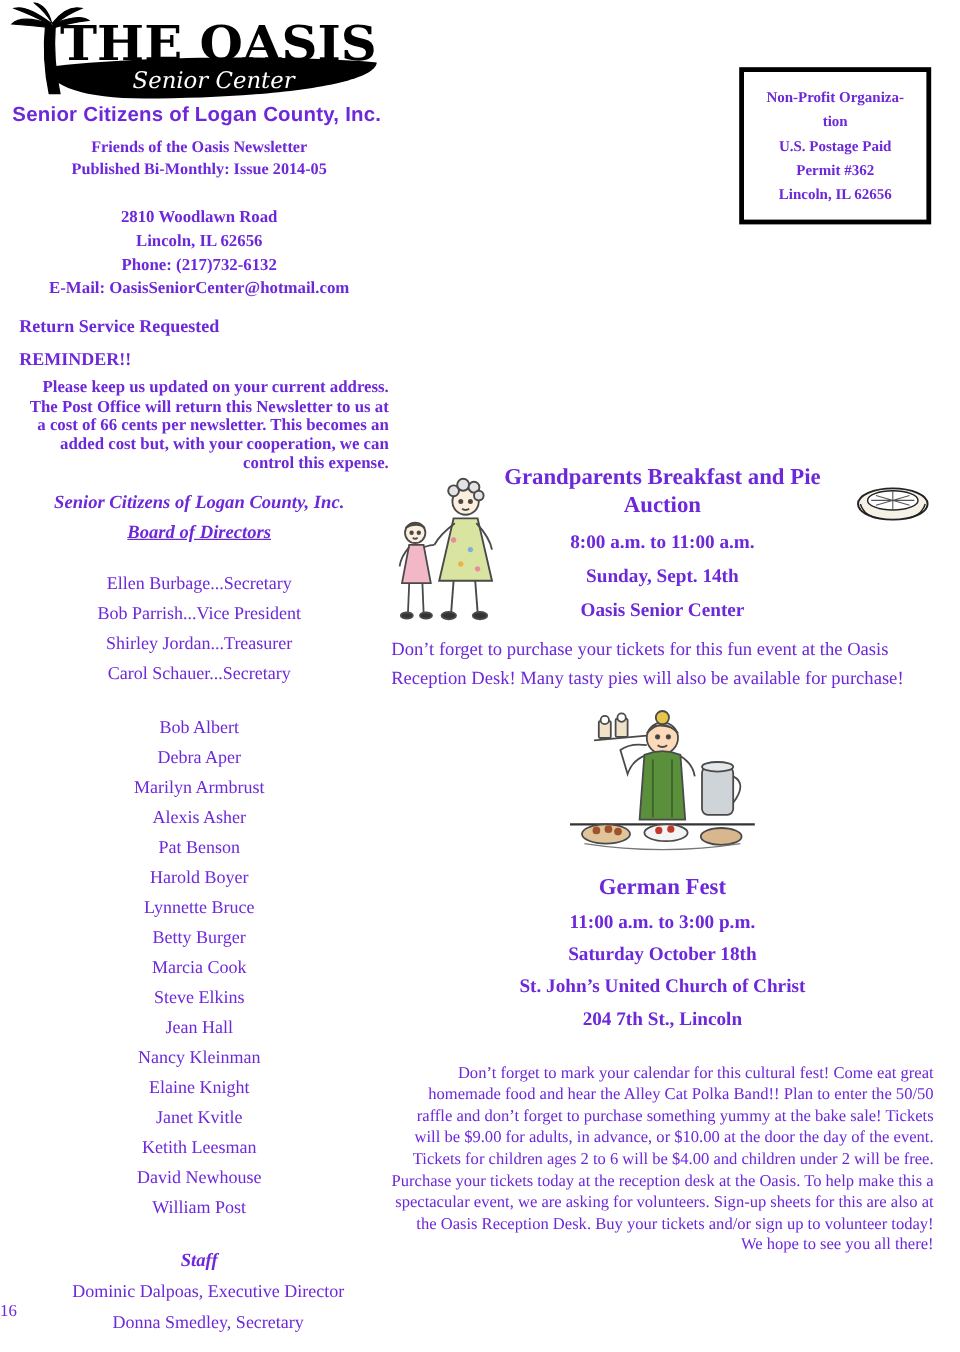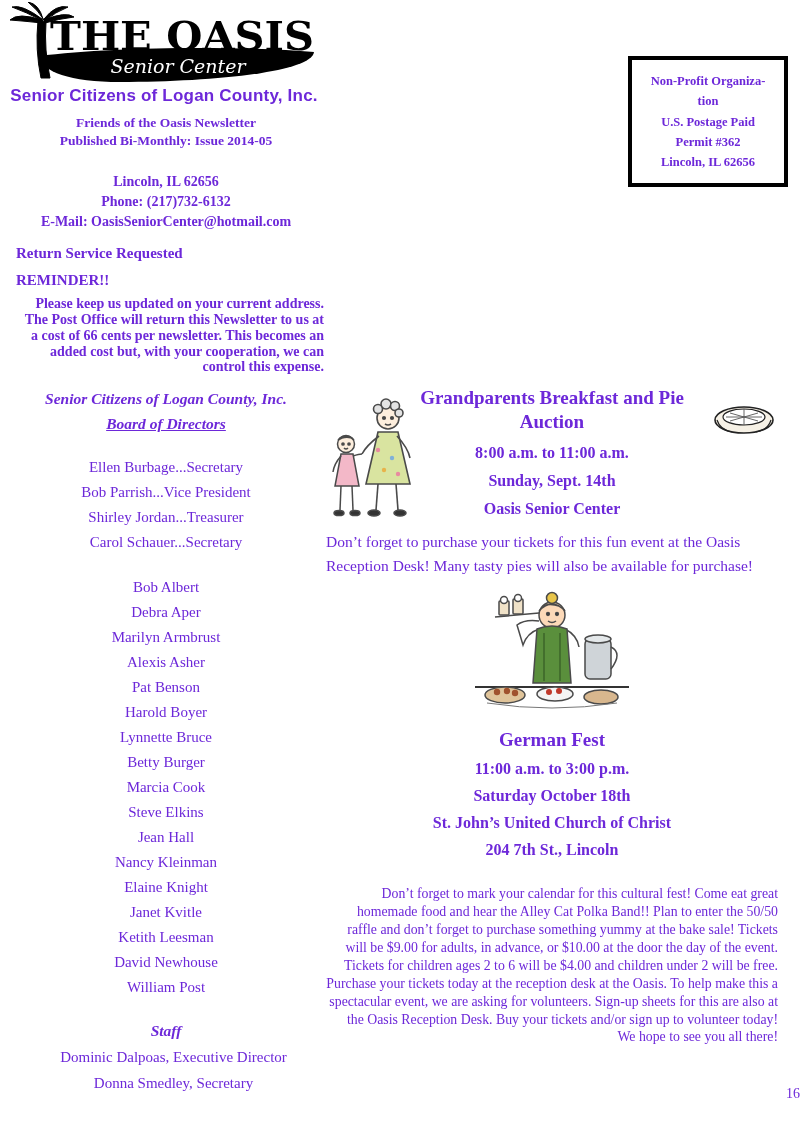--- a/index.html
+++ b/index.html
@@ -13,21 +13,21 @@
   
   .logo { position:absolute; left:8px; top:2px; width:316px; height:84px; }
   .org-name {
     position:absolute; left:4px; top:86px; width:320px; text-align:center;
     font-family:"Liberation Sans", sans-serif; font-weight:bold; font-size:17px;
     letter-spacing:0.2px;
   }
 
   
   .postage-box {
-    position:absolute; right:12px; top:56px; width:160px;
+    position:absolute; right:24px; top:56px; width:160px;
     border:4px solid #000; padding:9px 4px; text-align:center; background:#fff;
   }
   .postage-line { font-weight:bold; font-size:12.5px; line-height:1.3; margin:4px 0; }
 
   
   .col-left { position:absolute; left:0; top:114px; width:332px; text-align:center; }
   .nl-line   { font-weight:bold; font-size:13.5px; line-height:1.35; }
   .addr      { margin-top:22px; }
   .addr-line { font-weight:bold; font-size:14px; line-height:1.4; }
   .return-service { text-align:left; margin:14px 0 0 16px; font-weight:bold; font-size:15px; }
@@ -49,21 +49,21 @@
   .pie-art { position:absolute; right:2px; top:10px; }
   .event-title { font-weight:bold; font-size:19px; line-height:1.25; width:300px; margin:0 auto; }
   .event-line { font-weight:bold; font-size:16px; margin-top:10px; }
   .event1-desc { text-align:left; font-size:15.5px; line-height:1.6; margin-top:12px; }
 
   .fest-art { display:block; margin:12px auto 0; }
   .fest-title { text-align:center; font-weight:bold; font-size:19px; margin-top:8px; }
   .fest-line  { text-align:center; font-weight:bold; font-size:16px; margin-top:9px; }
   .fest-desc  { text-align:right; font-size:13.8px; line-height:1.3; margin-top:26px; }
 
-  .page-number { position:absolute; top:1086px; left:0; width:800px; text-align:right; font-size:14px; }
+  .page-number { position:absolute; top:1086px; left:0; width:800px; text-align:left; font-size:14px; }
 </style>
 </head>
 <body>
 
 <div class="page">
 
   <svg class="logo" viewBox="0 0 316 84">
     <g fill="#000" stroke="#000">
       <path d="M30 18 Q27 48 33 76 L42 76 Q36 48 38 20 Z"></path>
       <path d="M34 18 Q10 10 2 18 Q16 19 34 21 Z"></path>
@@ -87,20 +87,21 @@
     </div>
 
   <div class="col-left">
 
     <div>
         <p class="nl-line">Friends of the Oasis Newsletter</p>
         <p class="nl-line">Published Bi-Monthly: Issue 2014-05</p>
       </div>
 
     <div class="addr">
+        <p class="addr-line">2810 Woodlawn Road</p>
         <p class="addr-line">Lincoln, IL 62656</p>
         <p class="addr-line">Phone:  (217)732-6132</p>
         <p class="addr-line">E-Mail:  OasisSeniorCenter@hotmail.com</p>
       </div>
 
     <p class="return-service">Return Service Requested</p>
     <p class="reminder-title">REMINDER!!</p>
     <p class="reminder-text">Please keep us updated on your current address. The Post Office will return this Newsletter to us at a cost of 66 cents  per newsletter. This becomes an added cost but, with your cooperation, we can control this expense.</p>
 
     <p class="board-h1">Senior Citizens of Logan County, Inc.</p>

